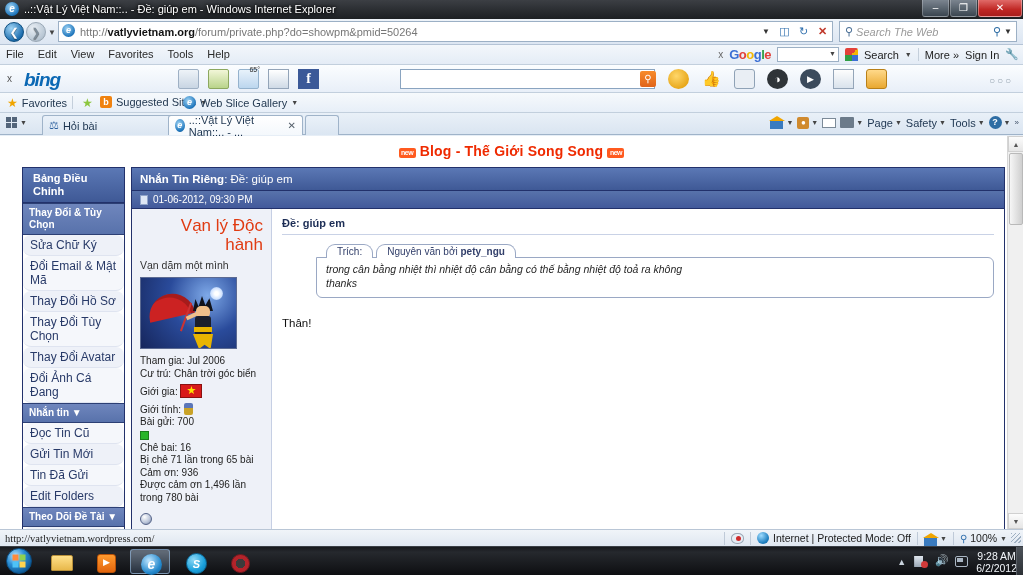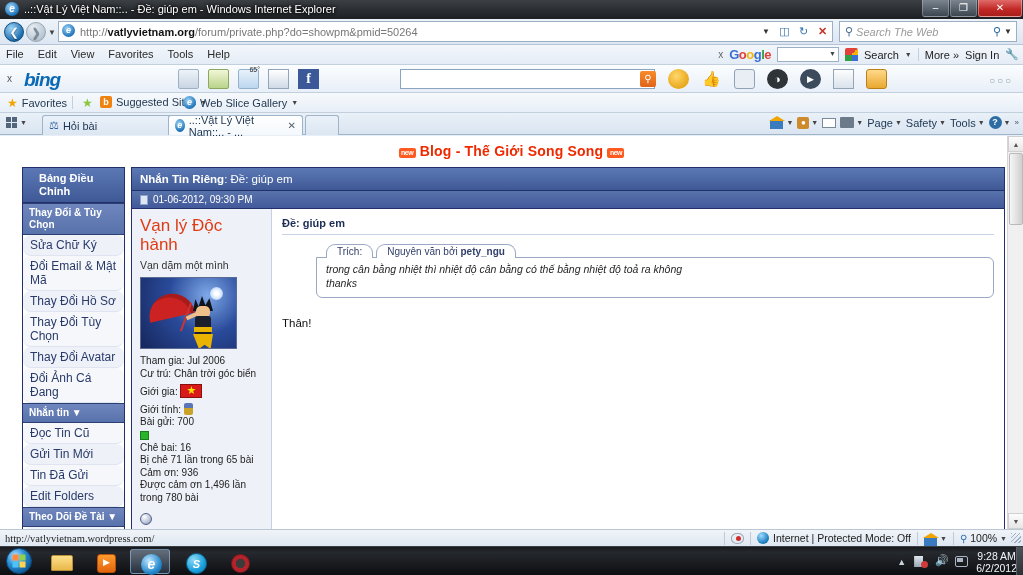--- a/index.html
+++ b/index.html
@@ -207,21 +207,21 @@
   .newico { display:inline-block; width:17px;height:10px; vertical-align:1px;
     background:#ff5a1f; border-radius:2px; color:#fff; font-size:7px; font-weight:bold;
     line-height:10px; text-align:center; letter-spacing:-0.5px; }
 
   .forum-wrap { position:relative; margin:3px 18px 0 22px; display:flex; gap:6px; }
 
   
   .sidebar { width:103px; flex:0 0 103px; border:1px solid #22316b; background:#fff;}
   .sb-head {
     background: linear-gradient(180deg,#5b78b5,#3f5996);
-    color:#fff; font-weight:bold; font-size:11px; padding:4px 16px; line-height:13px;
+    color:#fff; font-weight:bold; font-size:11px; padding:4px 10px; line-height:13px;
     border-bottom:1px solid #22316b;
   }
   .sb-sub {
     background: linear-gradient(180deg,#6f86bd,#5872ab);
     color:#fff; font-weight:bold; font-size:10px; padding:3px 6px; line-height:12px;
     border-top:1px solid #2c3f74; border-bottom:1px solid #2c3f74;
   }
   .sb-link {
     display:block; padding:3px 7px; font-size:12px; color:#283a68;
     background:#eef1f8; border-bottom:1px solid #dfe4f0; text-decoration:none;border-radius:8px;
@@ -240,21 +240,21 @@
     background: linear-gradient(180deg,#5873ab,#42599b);
     color:#fff; font-size:10px; padding:3px 8px; border-bottom:1px solid #22316b;
     display:flex; align-items:center; gap:5px;
   }
   .pg-ico { width:8px;height:10px;background:#dde6f5;border:1px solid #8fa3c9;display:inline-block;}
   .pm-body { display:flex; background:#fff; min-height:252px; }
   .pm-user {
     width:140px; flex:0 0 140px; padding:7px 8px 6px 8px;
     border-right:1px solid #c6cfe4; background:#eef1f8;
   }
-  .uname { color:#e03b12; font-size:17px; line-height:19px; }
+  .uname { color:#e03b12; font-size:17px; line-height:19px;text-align:right; }
   .utitle { color:#333; font-size:10.5px; margin-top:5px; }
   .avatar {
     margin-top:6px; width:97px; height:72px; border:1px solid #5b6a92;
     background: radial-gradient(circle at 70% 25%, #7ea9e8 0%, #2a4b9b 45%, #16265c 100%);
     position:relative; overflow:hidden;
   }
   .av-moon { position:absolute; right:13px; top:9px; width:13px;height:13px;border-radius:50%;
       background:radial-gradient(circle,#fff 20%,#cfe2ff 60%,rgba(140,180,255,0) 100%); }
   .av-umb { position:absolute; left:6px; top:16px; width:46px; height:24px;
       background:#cc2222; border-radius:46px 46px 0 0; transform:rotate(-13deg);

